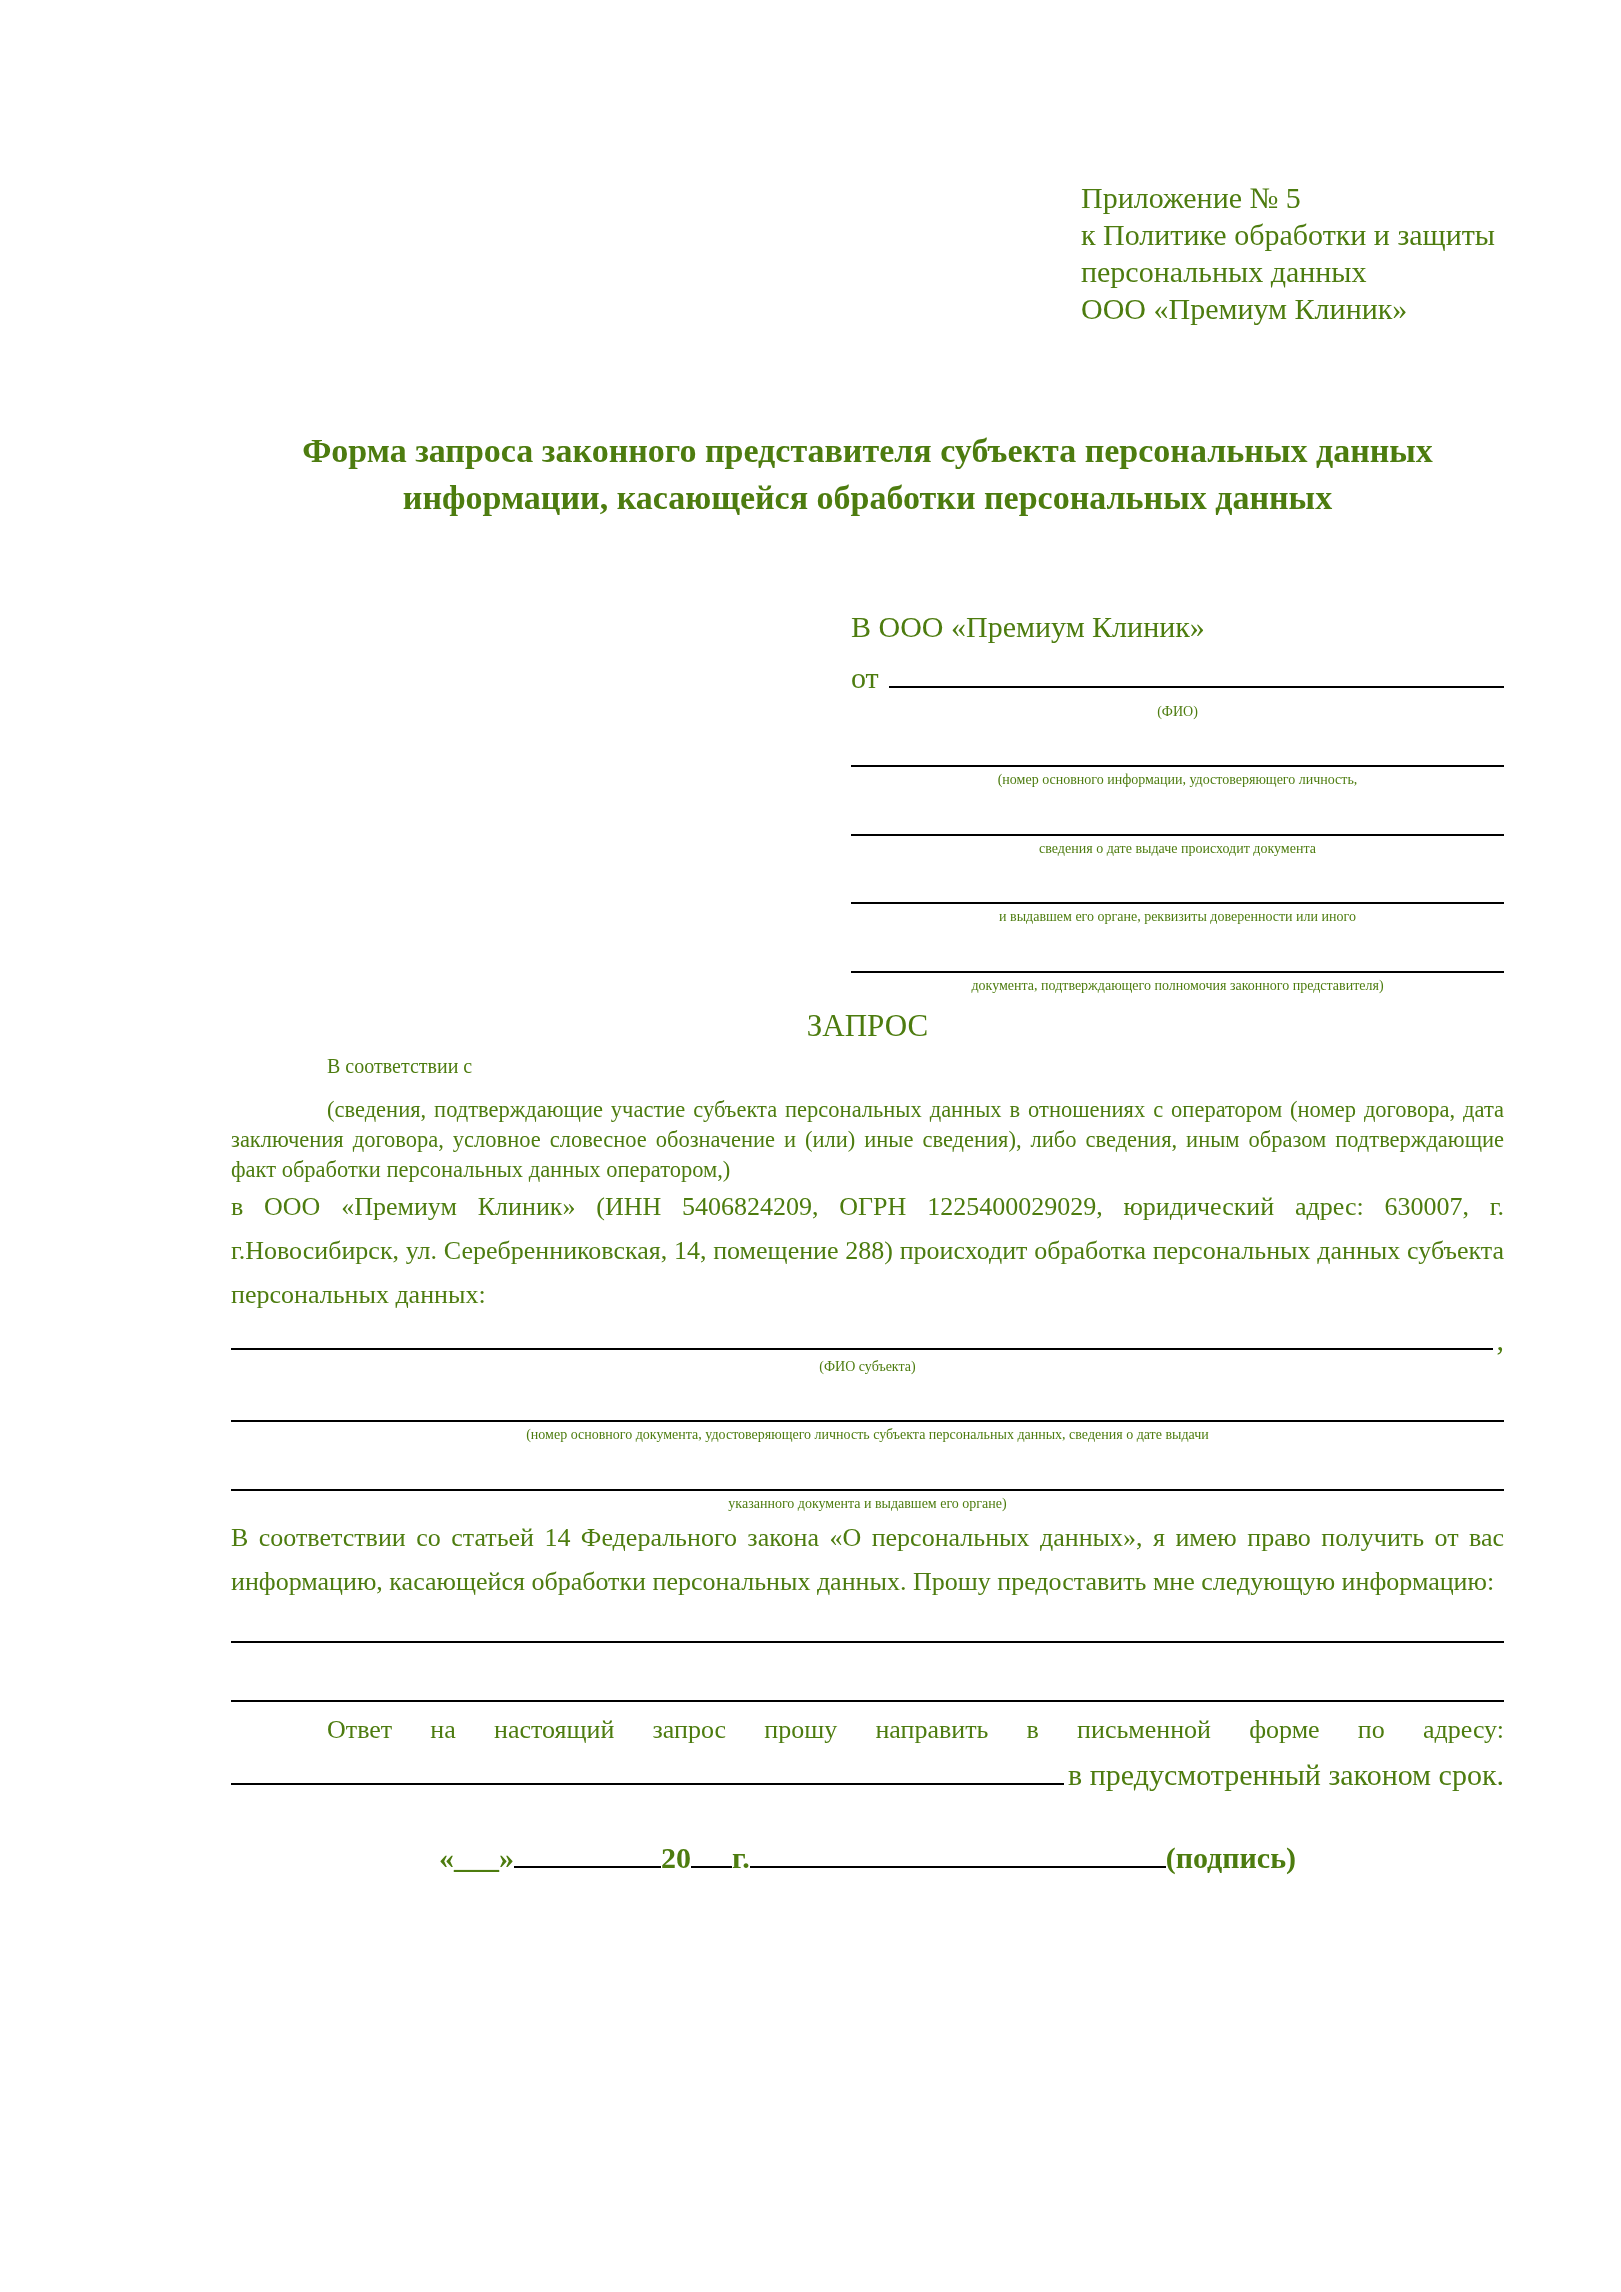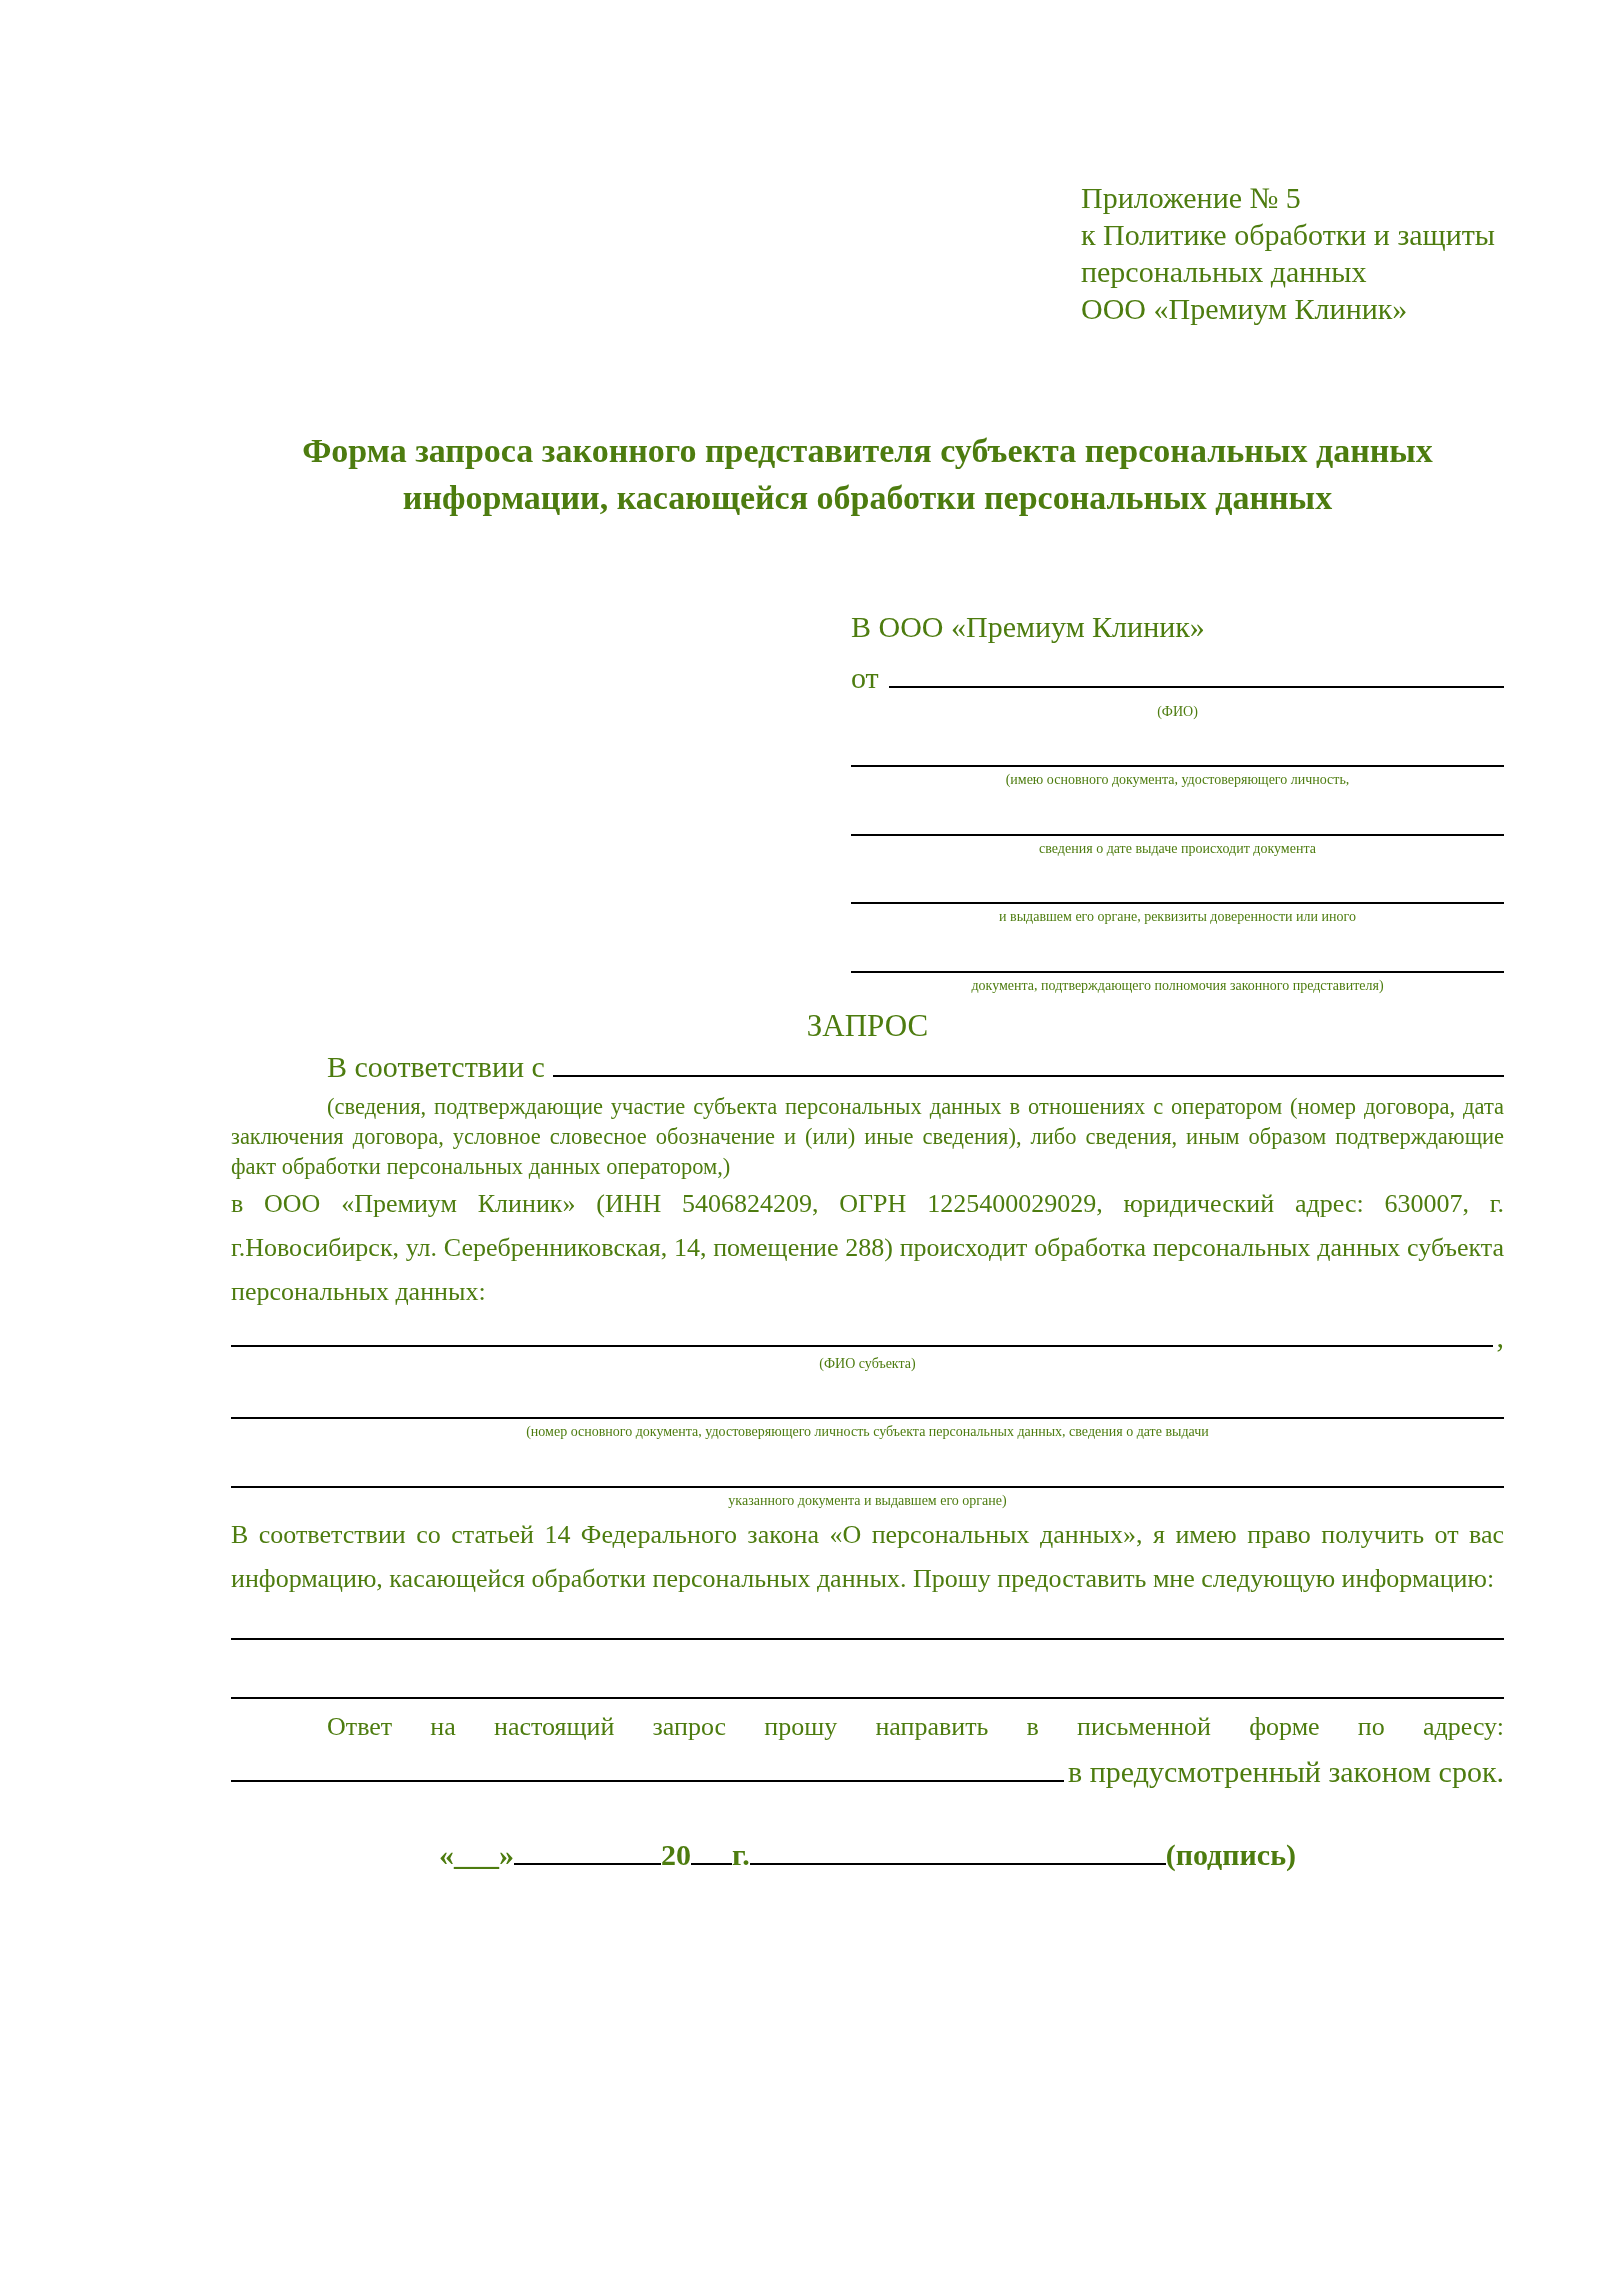--- a/index.html
+++ b/index.html
@@ -21,21 +21,21 @@
   .addr-to{font-size:30px;line-height:39px;}
   .row{display:flex;align-items:baseline;}
   .blank{display:inline-block;flex:1 1 auto;height:1px;border-bottom:2.9px solid #000;}
   .from-row{margin-top:9.8px;font-size:30px;line-height:43px;}
   .from-row .lbl{white-space:nowrap;padding-right:9.8px;}
   .cap{font-size:14px;line-height:25.5px;text-align:center;}
   .field-blank{height:41px;border-bottom:2.9px solid #000;}
   
   .request{margin-top:7.8px;font-size:31px;line-height:39px;text-align:center;}
   
-  .accordance{font-size:30px;line-height:43px;}
+  .accordance{font-size:20px;line-height:43px;flex-direction:column;}
   .accordance .lbl{white-space:nowrap;padding-left:96px;padding-right:7.8px;}
   .small-just{margin-top:3.9px;font-size:22.5px;line-height:30px;text-align:justify;text-indent:96px;}
   .para{margin:0;font-size:26px;line-height:44px;text-align:justify;}
   .comma-row{margin-top:7.8px;font-size:30px;line-height:29px;height:29px;}
   .comma-row .comma{padding-left:3.9px;}
   .blankline{border-bottom:2.9px solid #000;}
   .sub-blank{height:41px;}
   .info-blank-1{height:29px;margin-top:7.8px;}
   .info-blank-2{height:57px;}
   .one-line{margin-top:5.9px;text-indent:96px;text-align:justify;text-align-last:justify;}
@@ -67,21 +67,21 @@
 
   <div class="addressee">
     <div class="addr-to">В ООО «Премиум Клиник»</div>
     <div class="row from-row">
       <span class="lbl">от</span>
       <span class="blank"></span>
     </div>
     <div class="cap">(ФИО)</div>
 
     <div class="field-blank"></div>
-    <div class="cap">(имею основного документа, удостоверяющего личность,</div>
+    <div class="cap">(номер основного информации, удостоверяющего личность,</div>
 
     <div class="field-blank"></div>
     <div class="cap">сведения о дате выдаче происходит документа</div>
 
     <div class="field-blank"></div>
     <div class="cap">и выдавшем его органе, реквизиты доверенности или иного</div>
 
     <div class="field-blank"></div>
     <div class="cap">документа, подтверждающего полномочия законного представителя)</div>
   </div>

